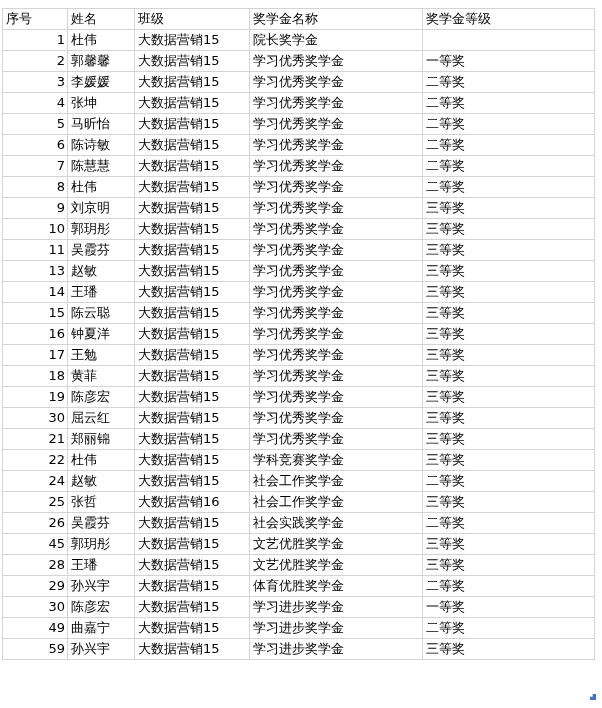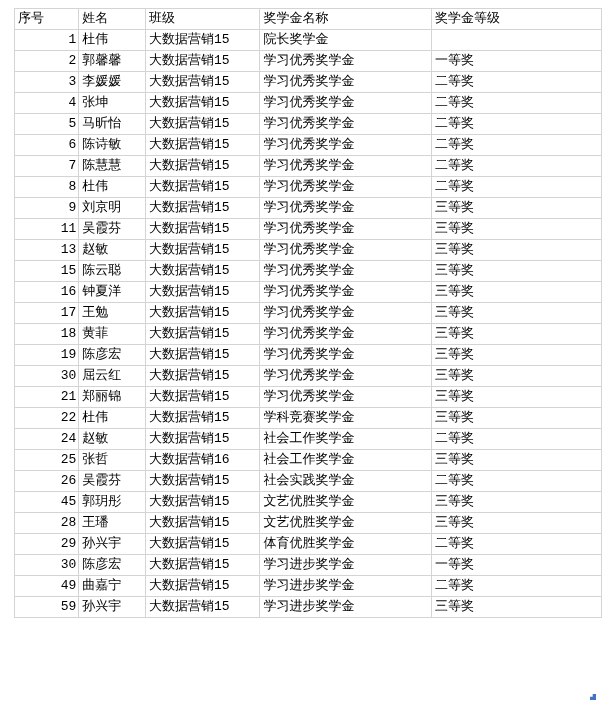--- a/index.html
+++ b/index.html
@@ -15,24 +15,23 @@
     background: var(--bg);
     font-family: "DejaVu Sans", "Liberation Sans", sans-serif;
   }
   .sheet {
     position: relative;
     width: 602px; height: 708px;
     overflow: hidden;
   }
   table.grid {
     position: absolute;
-    left: 14px; top: 8px;
+    left: 2px; top: 8px;
     border-collapse: collapse;
     table-layout: fixed;
-    font-family: Liberation Mono, monospace;
   }
   table.grid col.w0 { width: 65px; }
   table.grid col.w1 { width: 67px; }
   table.grid col.w2 { width: 115px; }
   table.grid col.w3 { width: 173px; }
   table.grid col.w4 { width: 172px; }
   table.grid th, table.grid td {
     border: 1px solid var(--gridline);
     height: 21px;
     padding: 0 2px 0 3px;
@@ -134,29 +133,43 @@
           <td class="c4">二等奖</td>
         </tr>
         <tr>
           <td class="c0">9</td>
           <td class="c1">刘京明</td>
           <td class="c2">大数据营销15</td>
           <td class="c3">学习优秀奖学金</td>
           <td class="c4">三等奖</td>
         </tr>
         <tr>
+          <td class="c0">10</td>
+          <td class="c1">郭玥彤</td>
+          <td class="c2">大数据营销15</td>
+          <td class="c3">学习优秀奖学金</td>
+          <td class="c4">三等奖</td>
+        </tr>
+        <tr>
           <td class="c0">11</td>
           <td class="c1">吴霞芬</td>
           <td class="c2">大数据营销15</td>
           <td class="c3">学习优秀奖学金</td>
           <td class="c4">三等奖</td>
         </tr>
         <tr>
           <td class="c0">13</td>
           <td class="c1">赵敏</td>
+          <td class="c2">大数据营销15</td>
+          <td class="c3">学习优秀奖学金</td>
+          <td class="c4">三等奖</td>
+        </tr>
+        <tr>
+          <td class="c0">14</td>
+          <td class="c1">王璠</td>
           <td class="c2">大数据营销15</td>
           <td class="c3">学习优秀奖学金</td>
           <td class="c4">三等奖</td>
         </tr>
         <tr>
           <td class="c0">15</td>
           <td class="c1">陈云聪</td>
           <td class="c2">大数据营销15</td>
           <td class="c3">学习优秀奖学金</td>
           <td class="c4">三等奖</td>

